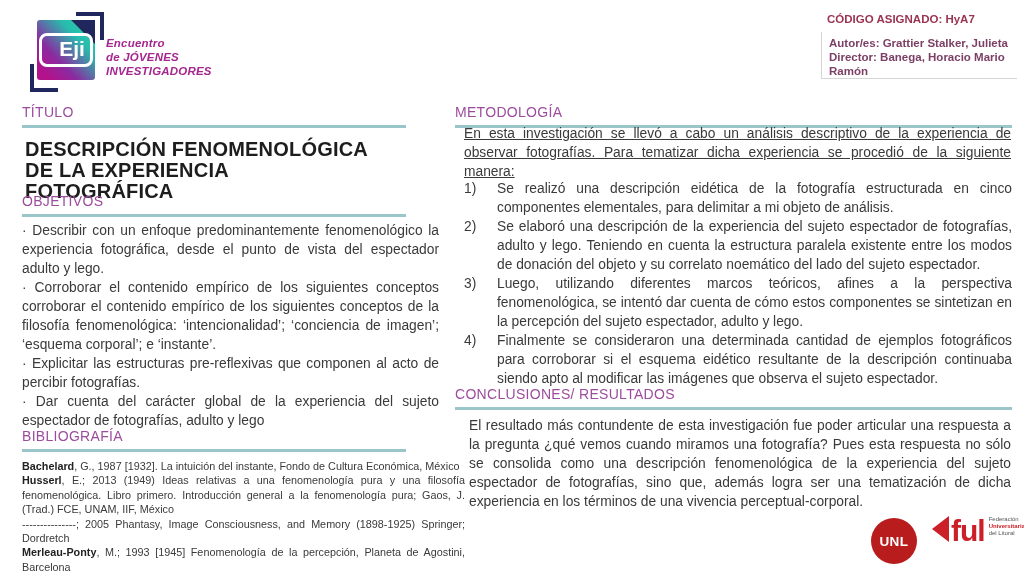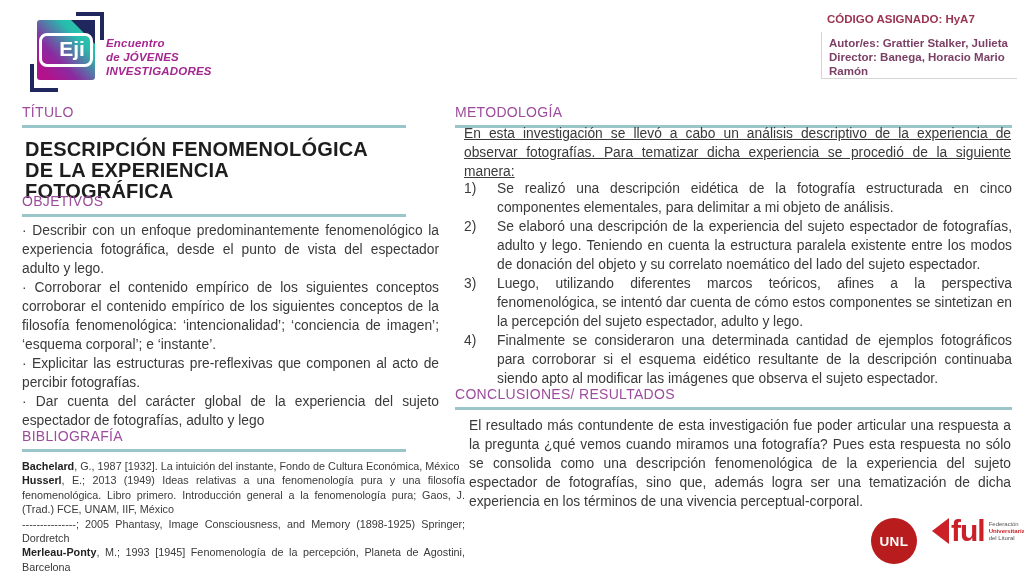--- a/index.html
+++ b/index.html
@@ -60,21 +60,21 @@
   .mi{display:flex;}
   .mi .n{flex:0 0 33px;font-size:13.8px;line-height:19px;}
   .mi p{flex:1;margin:0;font-size:13.8px;line-height:19px;text-align:justify;}
   .concl-text{position:absolute;left:469px;top:416px;width:542px;font-size:13.8px;line-height:19px;text-align:justify;}
   
   .unl{
     position:absolute;left:871px;top:518px;width:46px;height:46px;border-radius:50%;
     background:#b91c1c;color:#fff;font-weight:bold;font-size:13.5px;letter-spacing:.5px;
     display:flex;align-items:center;justify-content:center;
   }
-  .ful{position:absolute;left:932px;top:516px;display:flex;align-items:center;}
+  .ful{position:absolute;left:932px;top:516px;display:flex;align-items:flex-start;}
   .ful-tri{width:0;height:0;border-top:13px solid transparent;border-bottom:13px solid transparent;border-right:17px solid #cb2027;margin-right:2px;}
   .ful-letters{color:#cb2027;font-weight:bold;font-size:30px;line-height:30px;letter-spacing:-1px;margin-right:4px;}
   .ful-tag{font-size:6px;line-height:7px;color:#555;}
   .ful-tag .mid{color:#cb2027;font-weight:bold;}
 </style>
 </head>
 <body>
 
 <div class="poster">
 

